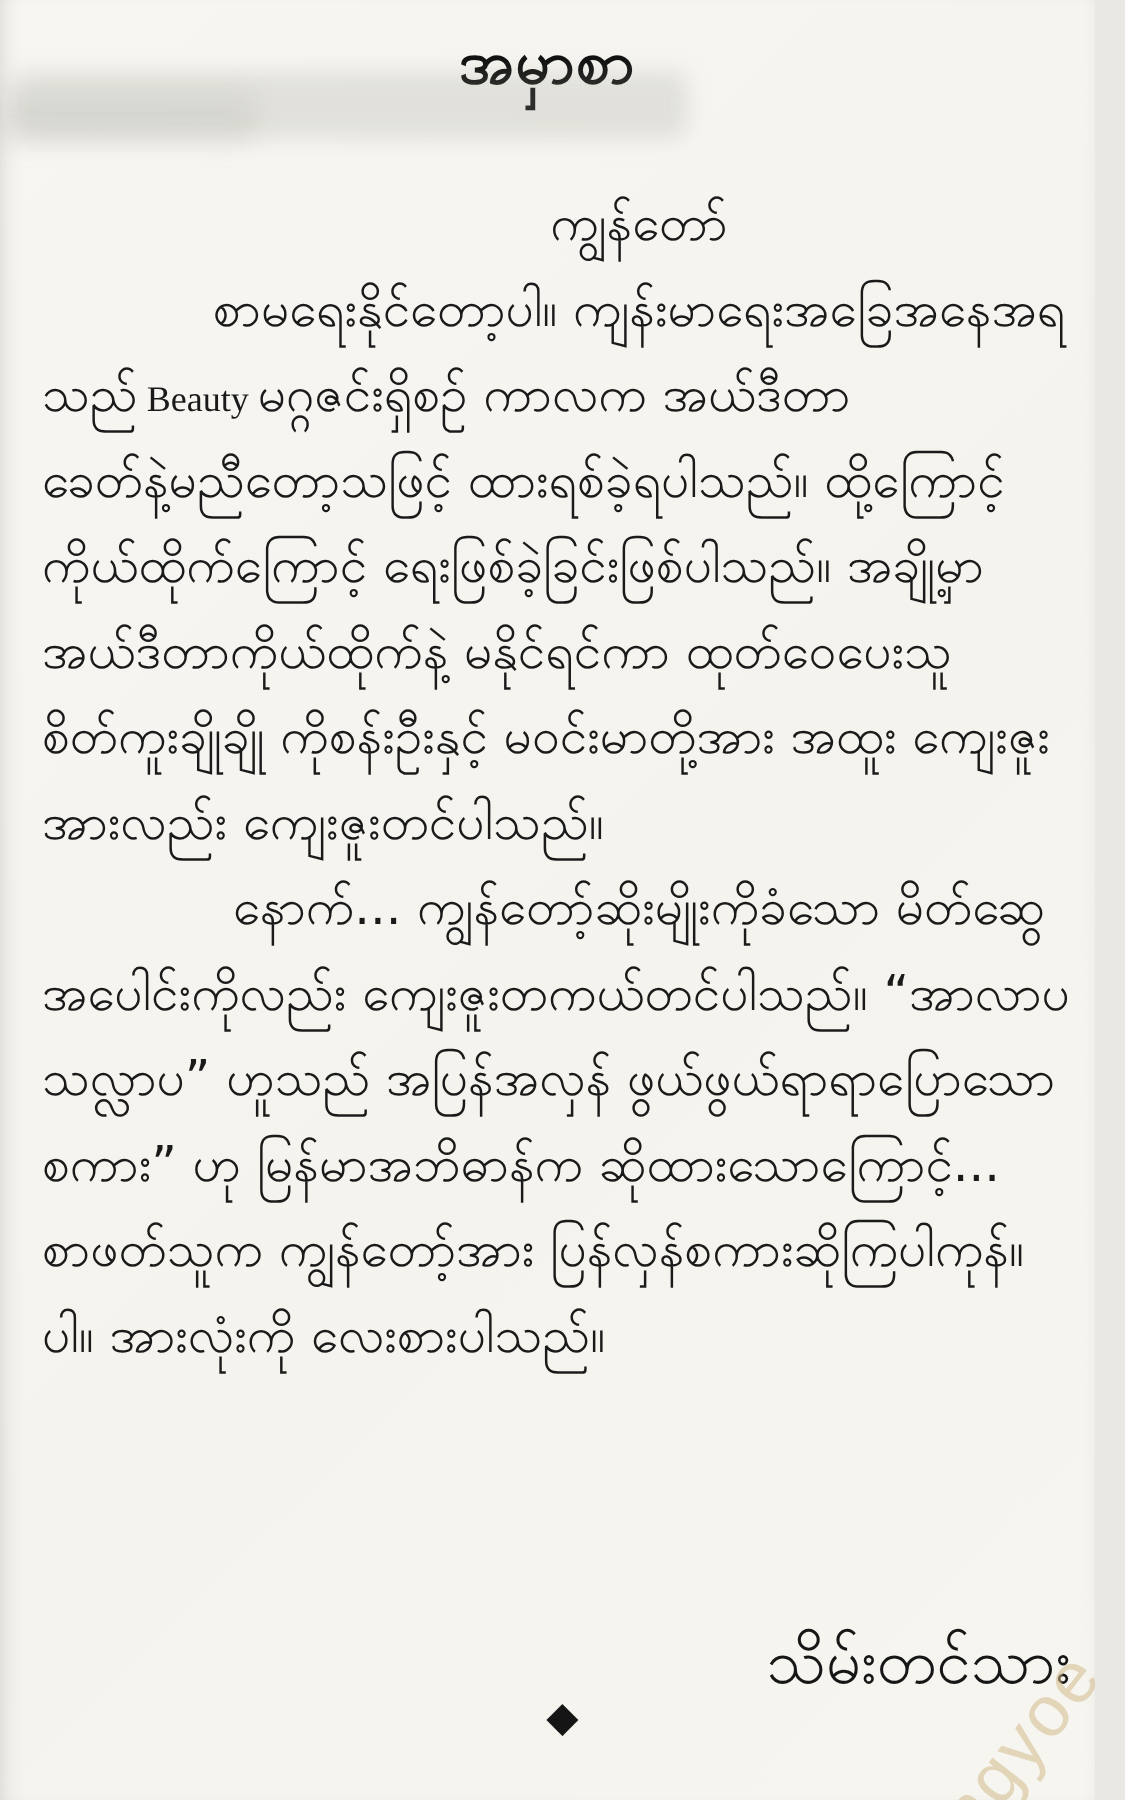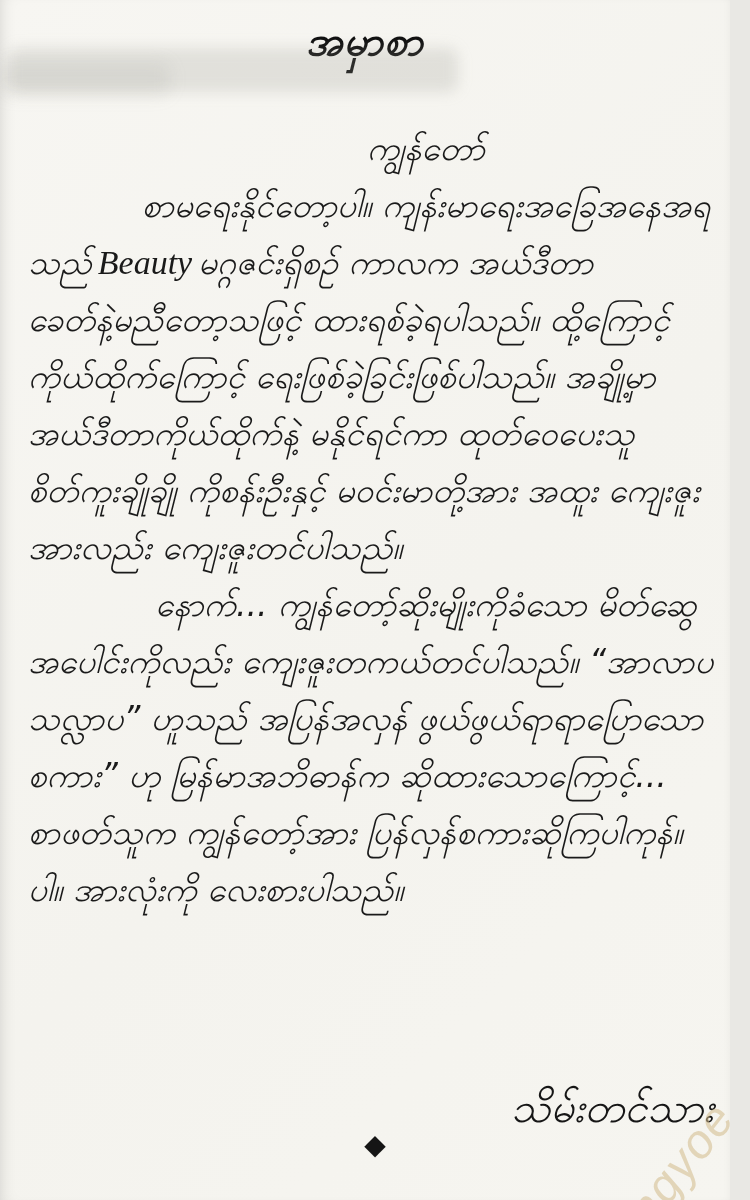--- a/index.html
+++ b/index.html
@@ -9,21 +9,20 @@
     background: #e9e8e4;
     overflow: hidden;
   }
   .page {
     position: relative;
     width: 730px; height: 1200px;
     background: linear-gradient(135deg, #f7f6f2 0%, #f4f3ee 55%, #f6f5f0 100%);
     color: #191919;
     overflow: hidden;
     box-shadow: inset 12px 0 18px -14px rgba(0,0,0,0.18), inset -6px 0 12px -10px rgba(0,0,0,0.10);
-    font-style: italic;
   }
   .title {
     margin-top: 16px;
     text-align: center;
     font-size: 40px;
     font-weight: 700;
     letter-spacing: 1px;
     color: #101010;
   }
   
@@ -48,21 +47,21 @@
     left: 28px; top: 120px;
     width: 722px;
     font-size: 33px;
     line-height: 57px;
     color: #1a1a1a;
   }
   .line { white-space: nowrap; height: 57px; }
   .indent { padding-left: 74px; text-align: center; }
   .latin-word {
     font-family: "Liberation Serif", serif;
-    font-size: 34px;
+    font-size: 24px;
     padding: 0 6px;
   }
   .signature {
     position: absolute;
     right: 16px; top: 1082px;
     font-size: 41px;
     color: #161616;
   }
   .ornament {
     position: absolute;

